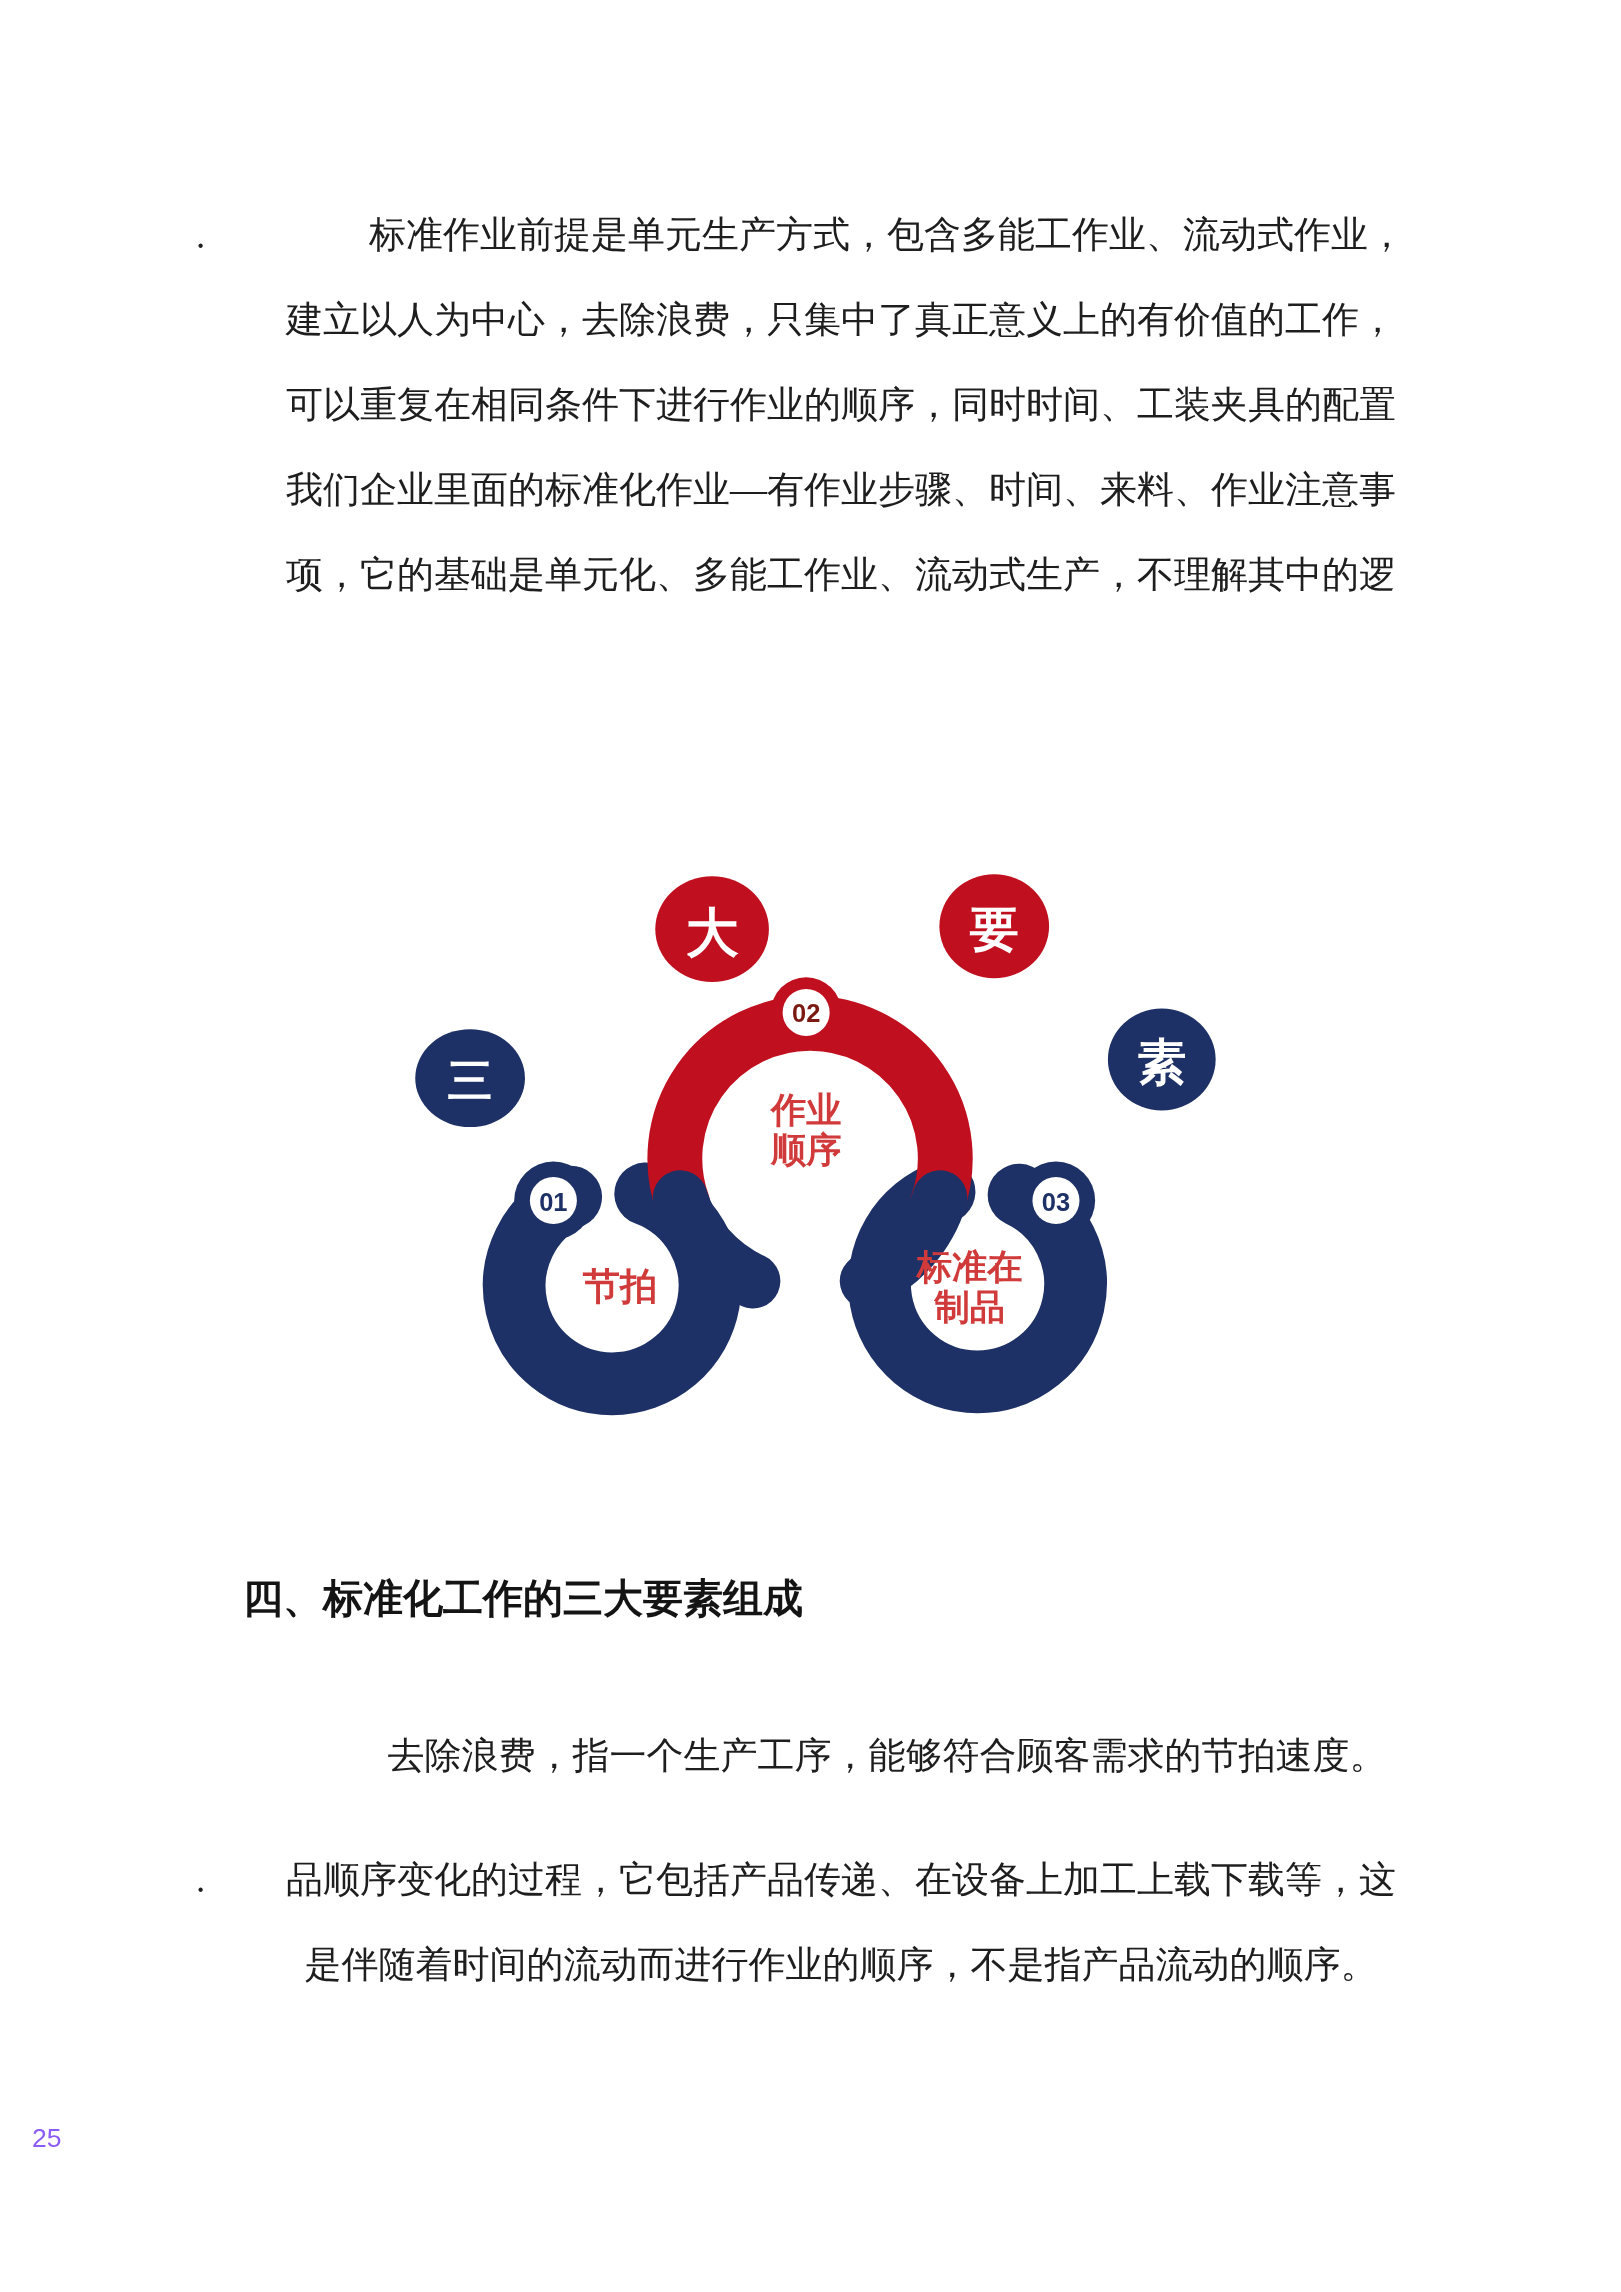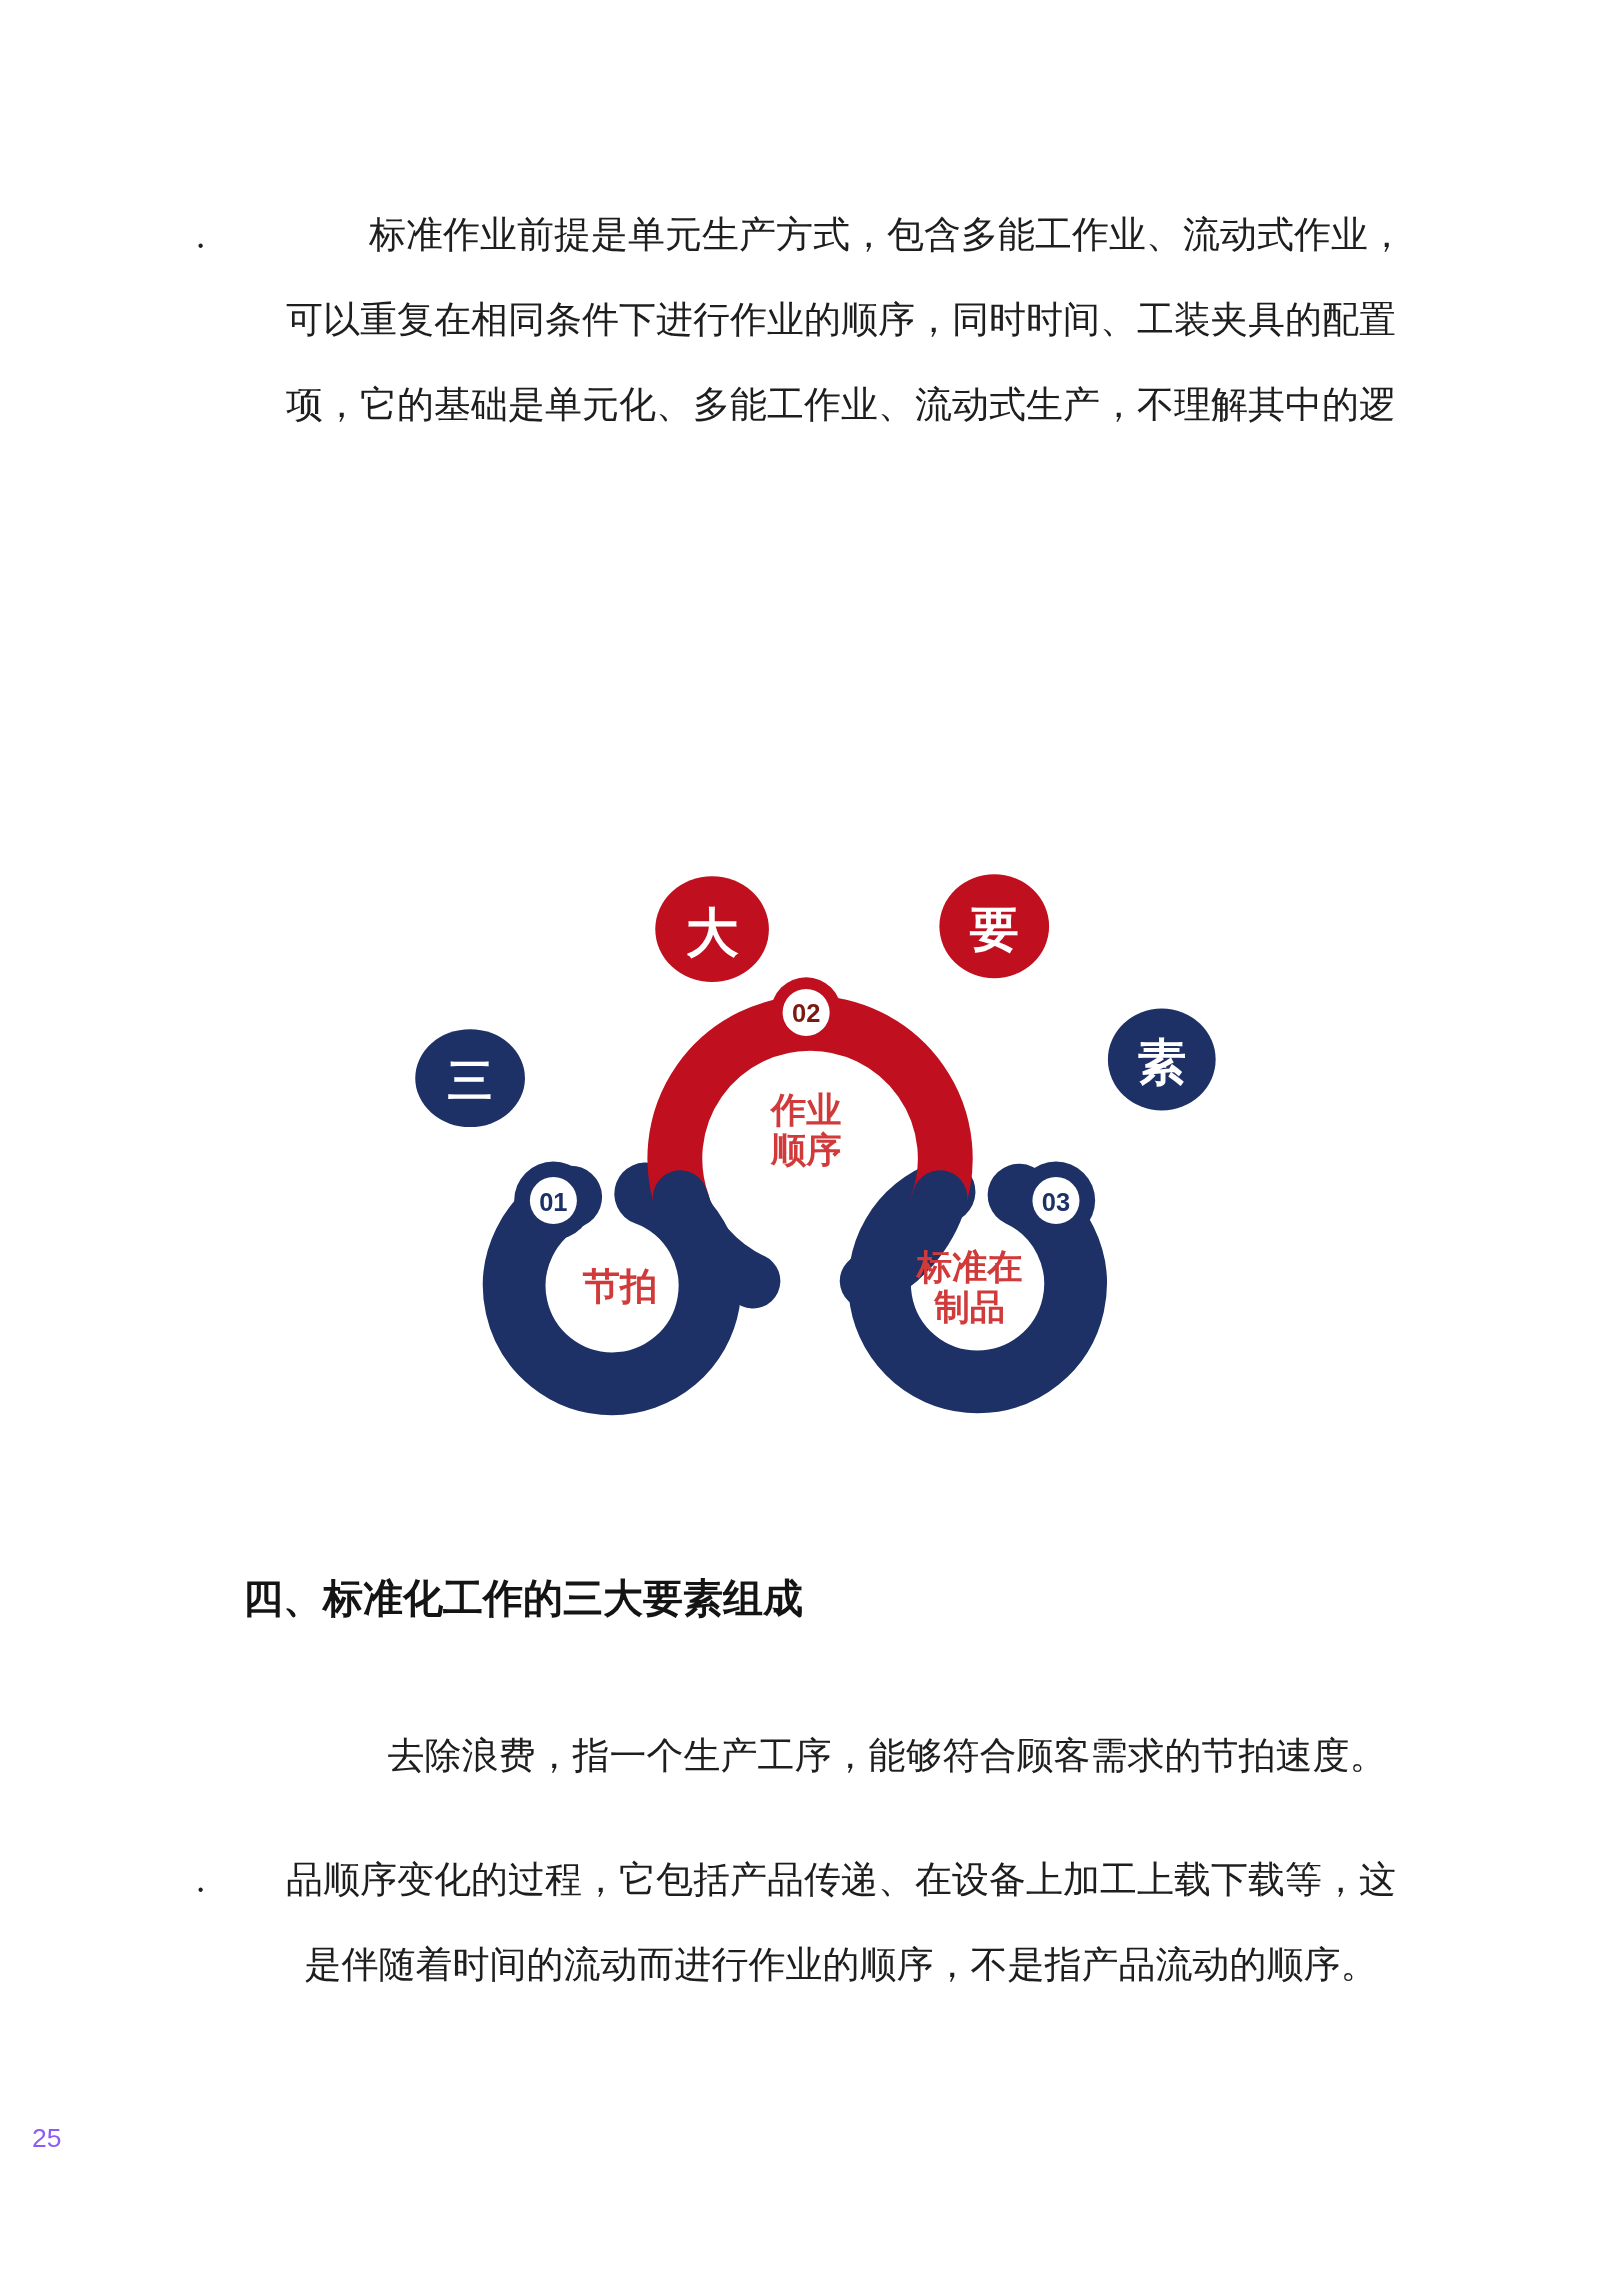--- a/index.html
+++ b/index.html
@@ -51,21 +51,23 @@
   }
 </style>
 </head>
 <body>
 
 <div class="page">
 
   <div class="bullet-dot" style="top:209px;">.</div>
   <div class="pblock" style="top:192px;">
     <div class="ln indent">标准作业前提是单元生产方式，包含多能工作业、流动式作业，</div>
+    <div class="ln">建立以人为中心，去除浪费，只集中了真正意义上的有价值的工作，</div>
     <div class="ln">可以重复在相同条件下进行作业的顺序，同时时间、工装夹具的配置</div>
+    <div class="ln">我们企业里面的标准化作业—有作业步骤、时间、来料、作业注意事</div>
     <div class="ln">项，它的基础是单元化、多能工作业、流动式生产，不理解其中的逻</div>
   </div>
 
   <svg class="diagram" viewBox="0 0 900 640">
 
     <path d="M 202.7 361.4 A 100 100 0 0 0 245 552 A 100 100 0 0 0 279.2 358.1" fill="none" stroke="#1e3166" stroke-width="64" stroke-linecap="round"></path>
 
     <path d="M 660.3 359.4 A 100 100 0 0 1 618 550 A 100 100 0 0 1 583.8 356" fill="none" stroke="#1e3166" stroke-width="64" stroke-linecap="round"></path>
 
     <path d="M 317.3 369.2 A 138 138 0 0 1 447 184 A 138 138 0 0 1 576.7 369.2" fill="none" stroke="#c00f1e" stroke-width="56" stroke-linecap="round"></path>

